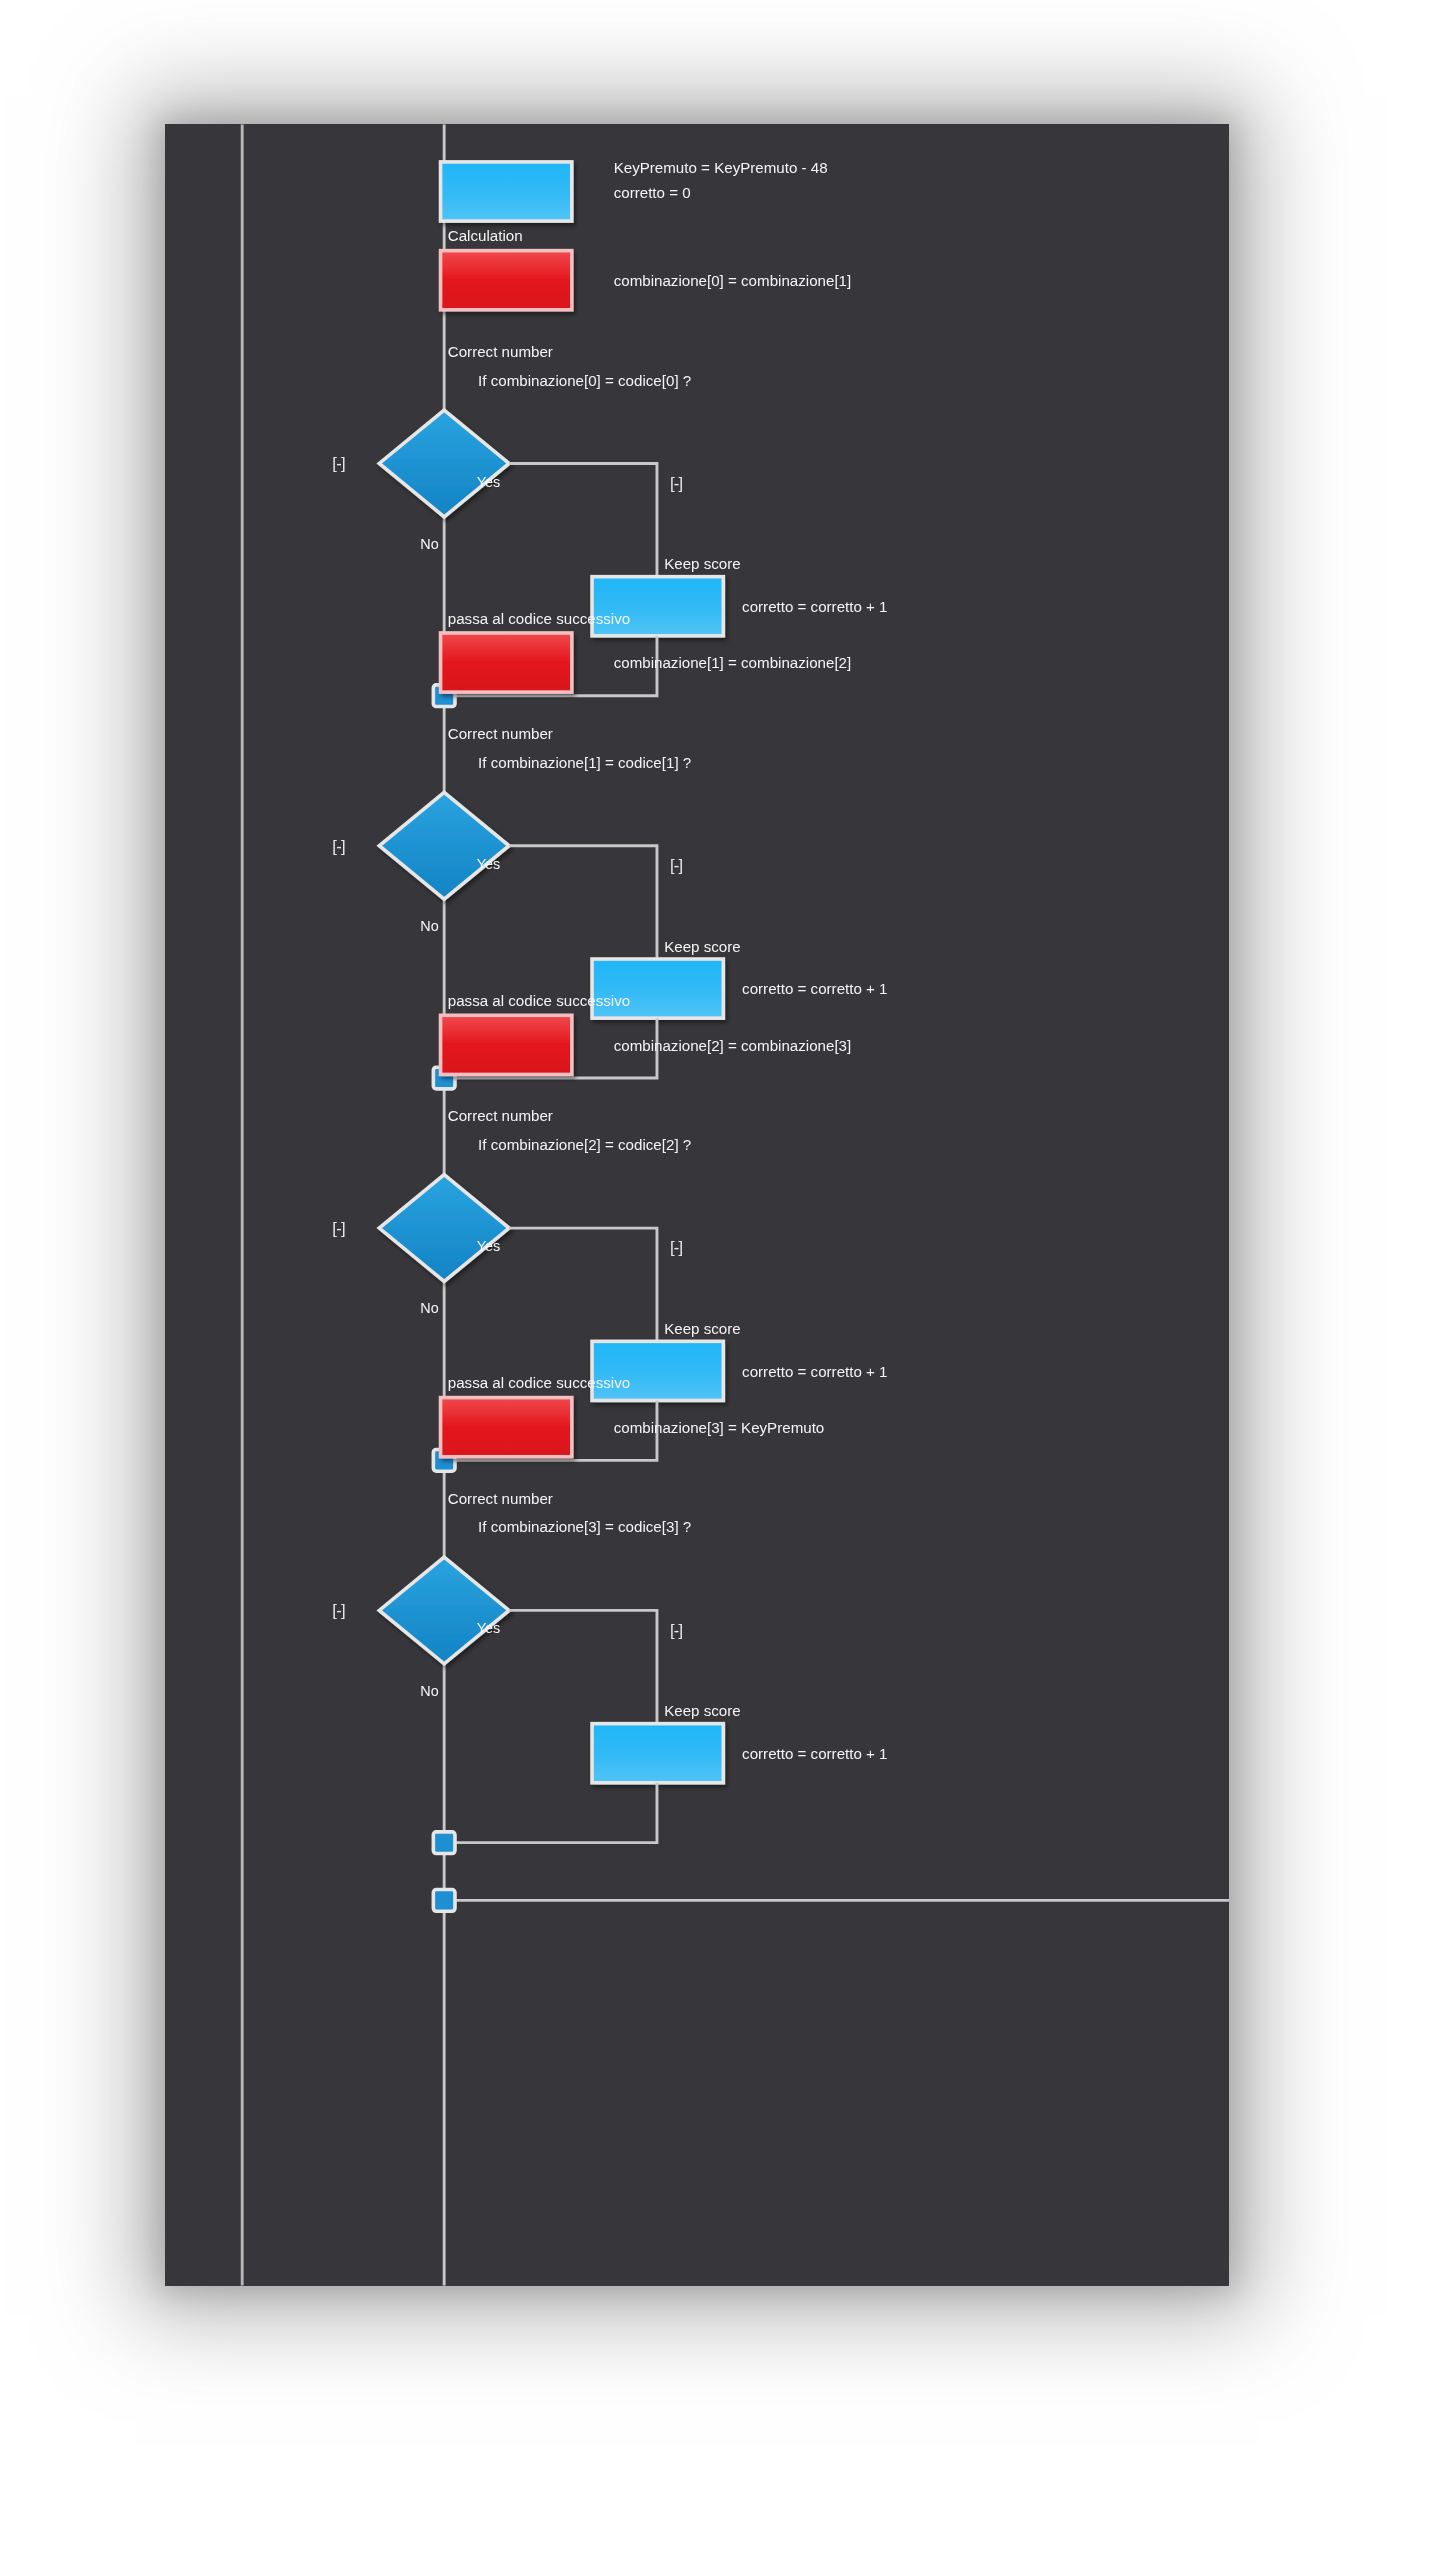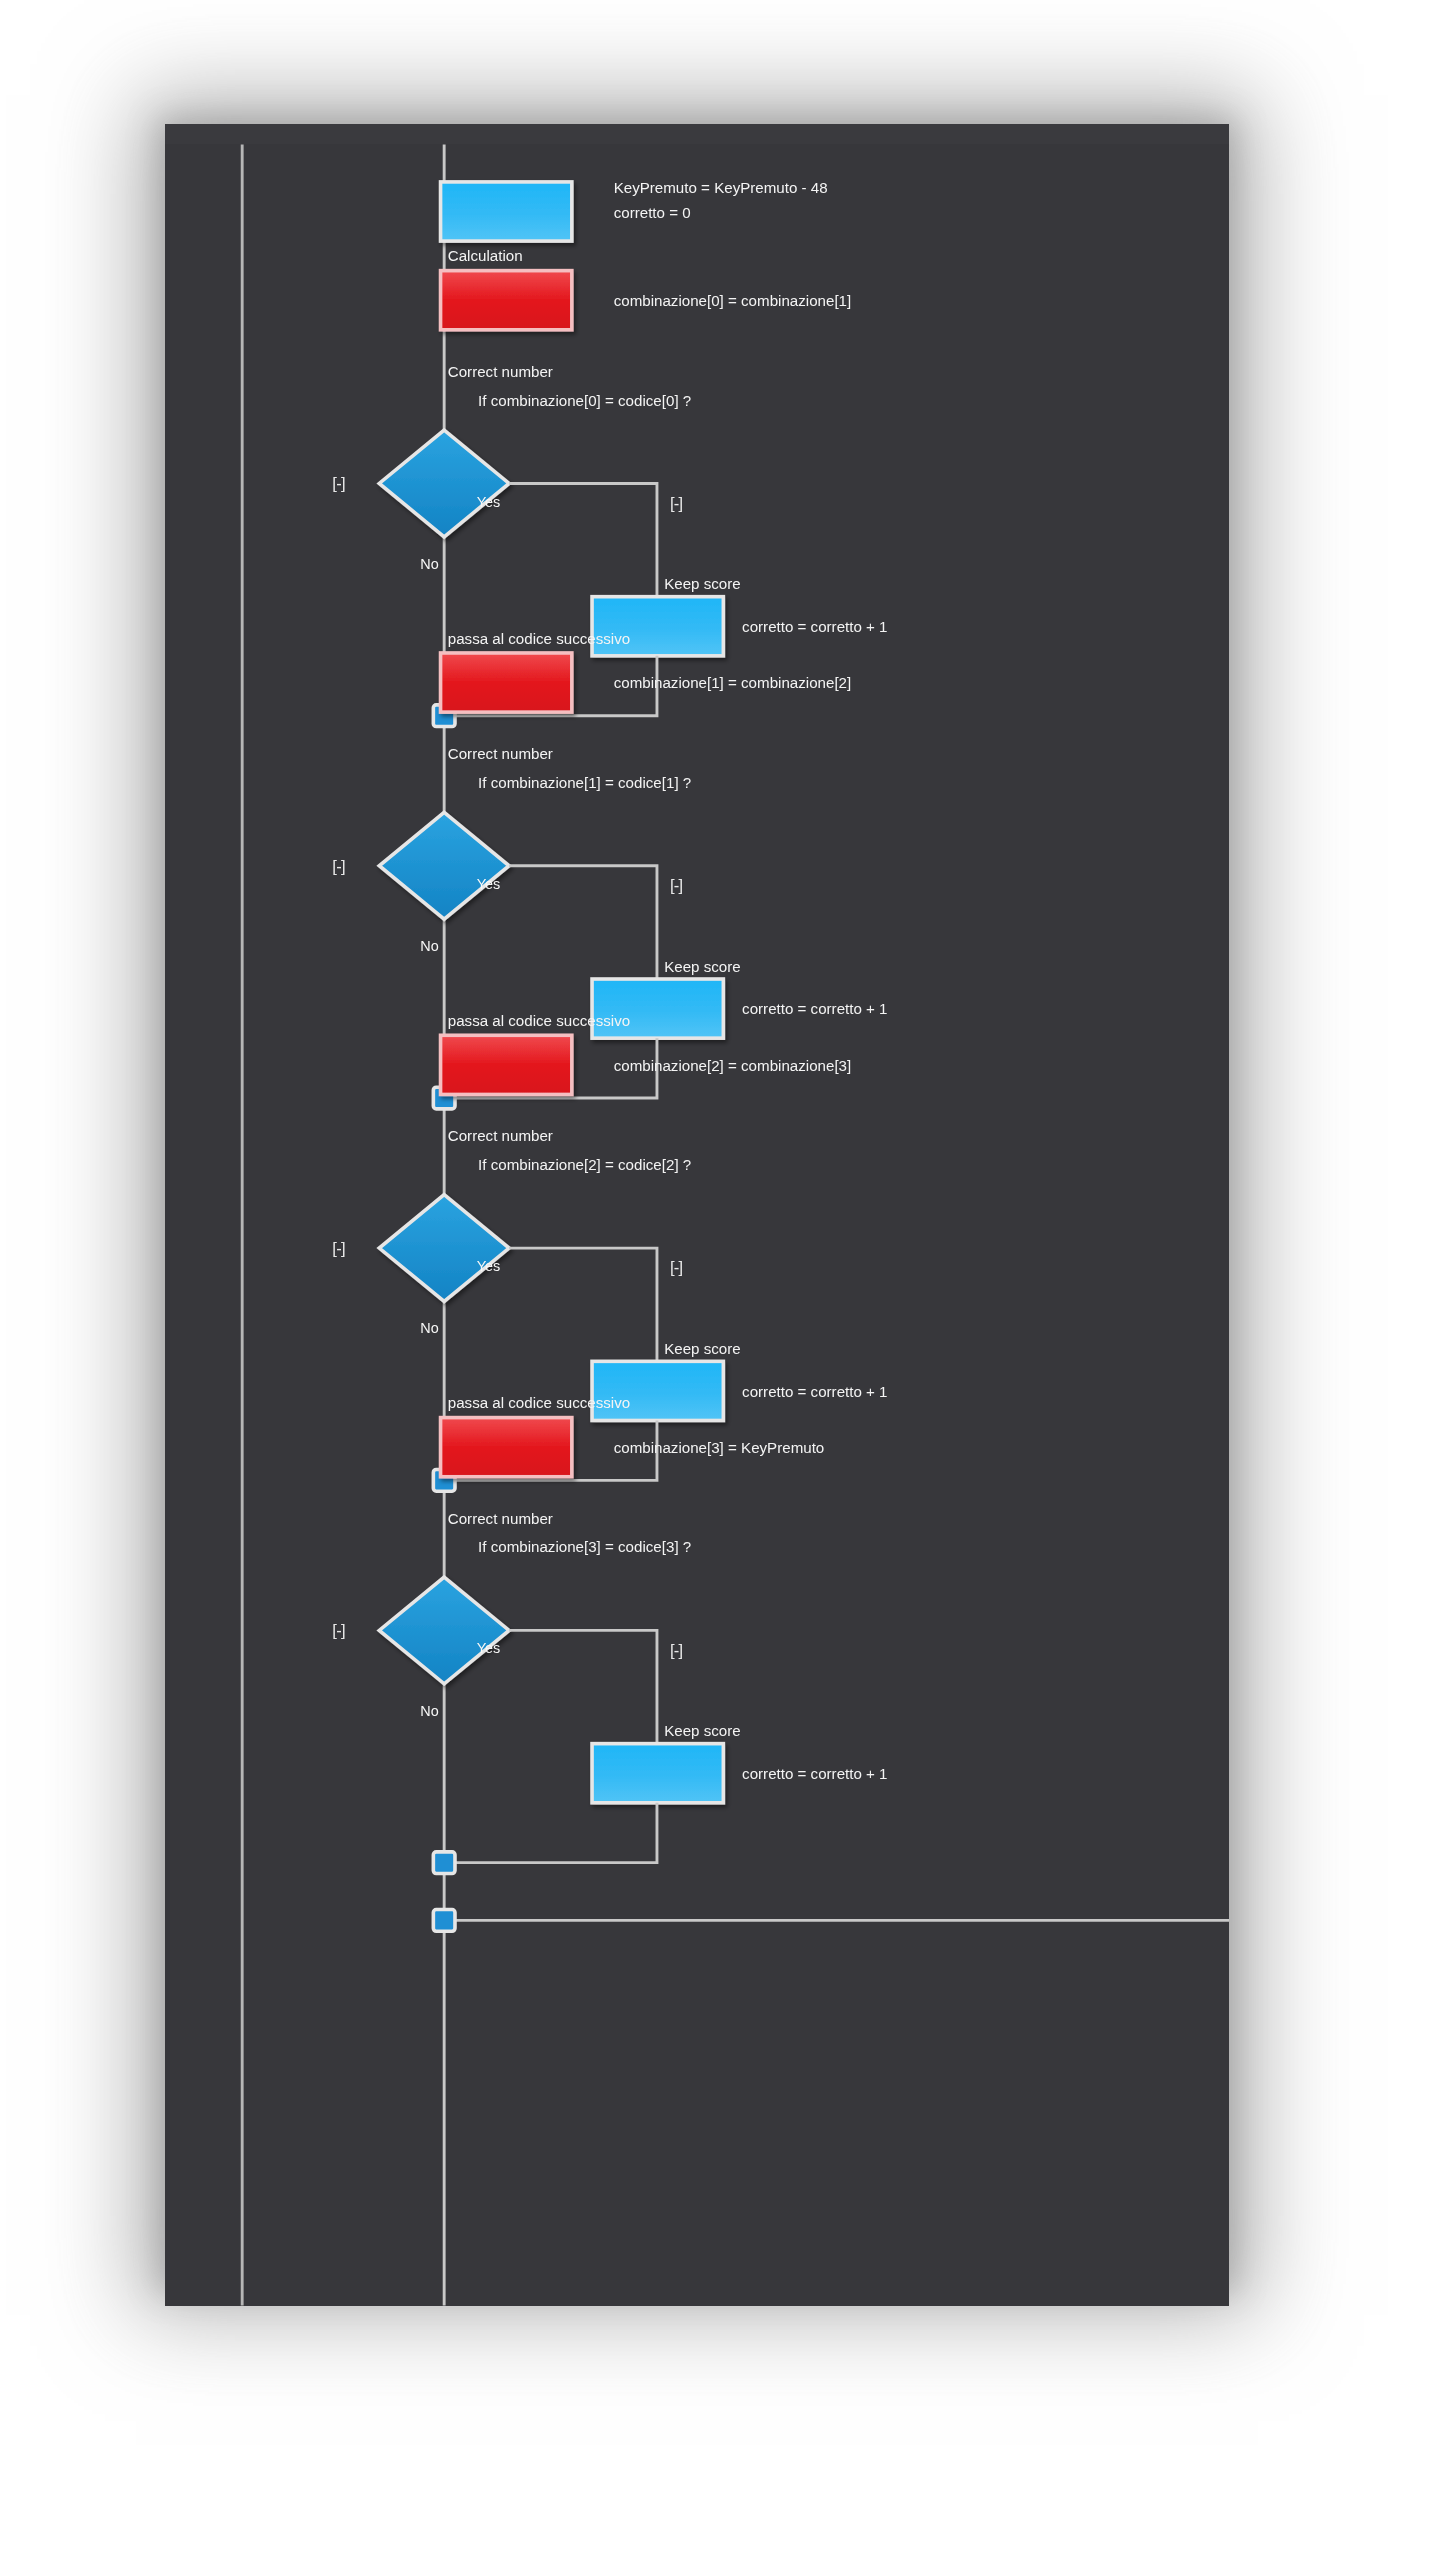--- a/index.html
+++ b/index.html
@@ -27,21 +27,20 @@
     background: #3a3a3e;
   }
   #canvas {
     position: absolute;
     left: 165px;
     top: 124px;
     width: 1064px;
     height: 2162px;
     background: #37373b;
     overflow: hidden;
-    margin-top: 20px;
   }
   #canvas svg { display: block; }
   .lbl-title {
     fill: #f4f4f4;
     font-family: "Liberation Sans", sans-serif;
     font-size: 21px;
   }
   .lbl-expr {
     fill: #f4f4f4;
     font-family: "Liberation Sans", sans-serif;

